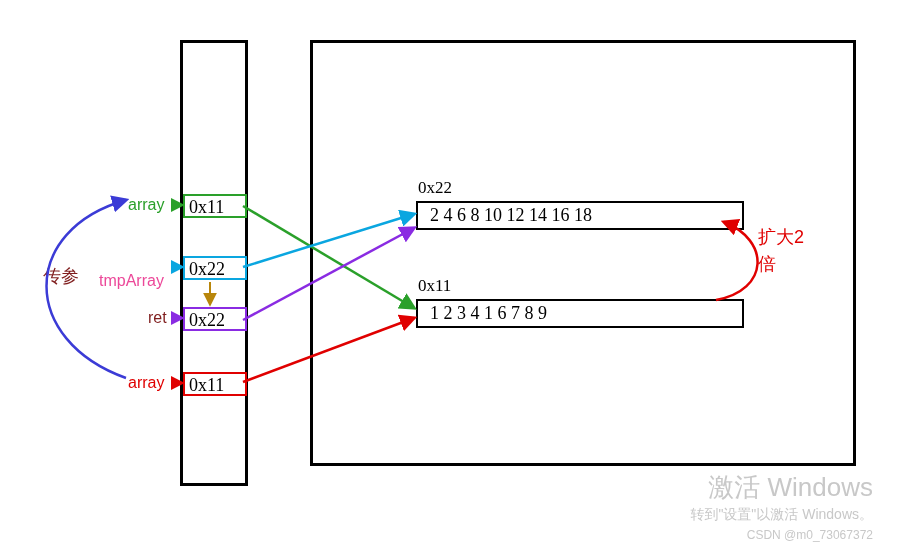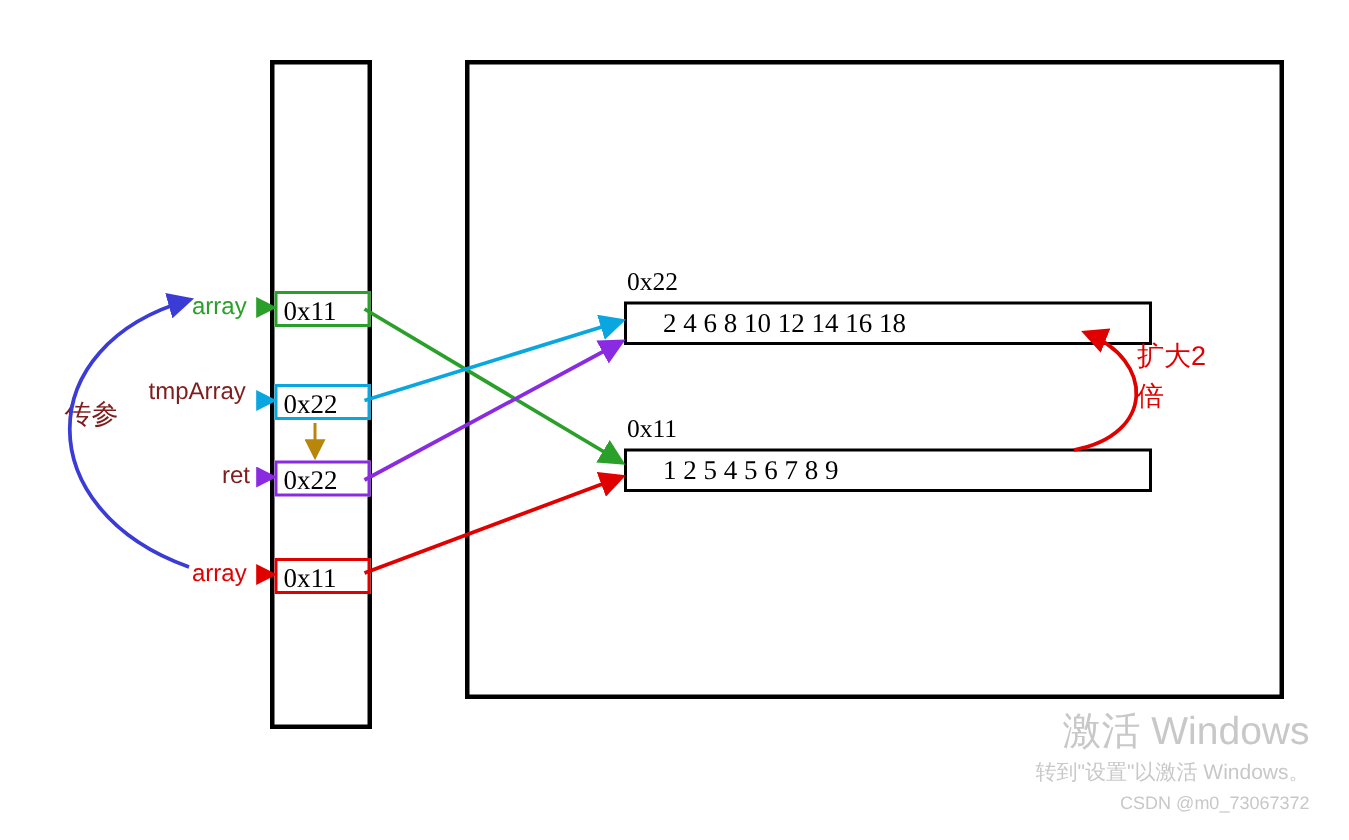--- a/index.html
+++ b/index.html
@@ -1,47 +1,47 @@
 <!DOCTYPE html>
 <html><head>
 <meta charset="utf-8">
 <style>
 html,body{margin:0;padding:0;width:899px;height:560px;background:#fff;font-family:"Microsoft YaHei",Arial,sans-serif;overflow:hidden}
 svg{position:absolute;top:0;left:0}
 .box-label{position:absolute;font-size:16px;font-weight:normal}
 .stack-box{position:absolute;border:2px solid;background:#fff;font-family:"Times New Roman",serif;font-size:18px;line-height:22px;padding:0 4px}
-.heap-box{position:absolute;border:2px solid #000;background:#fff;font-family:"Times New Roman",serif;font-size:18px;padding:2px 24px;white-space:nowrap}
+.heap-box{position:absolute;border:2px solid #000;background:#fff;font-family:"Times New Roman",serif;font-size:18px;padding:2px 12px;white-space:nowrap}
 .addr-label{position:absolute;font-family:"Times New Roman",serif;font-size:17px}
 .annot{position:absolute;font-size:18px;font-weight:normal}
 .wm{position:absolute;color:#c8c8c8;right:26px}
 </style>
 </head>
 <body>
 
 <div style="position:absolute;left:180px;top:40px;width:62px;height:440px;border:3px solid #000"></div>
 
 <div style="position:absolute;left:310px;top:40px;width:540px;height:420px;border:3px solid #000"></div>
 
 <span class="box-label" style="left:128px;top:196px;color:#2aa02a">array</span>
 <div class="stack-box" style="left:183px;top:194px;width:52px;height:20px;border-color:#2aa02a">0x11</div>
 
-<span class="box-label" style="left:99px;top:253px;color:#7f1d1d">tmpArray</span>
+<span class="box-label" style="left:99px;top:272px;color:#ec4899">tmpArray</span>
 <div class="stack-box" style="left:183px;top:256px;width:52px;height:20px;border-color:#0aa6e0">0x22</div>
 
 <span class="box-label" style="left:148px;top:309px;color:#7f1d1d">ret</span>
 <div class="stack-box" style="left:183px;top:307px;width:52px;height:20px;border-color:#8a2be2">0x22</div>
 
 <span class="box-label" style="left:128px;top:374px;color:#e00000">array</span>
 <div class="stack-box" style="left:183px;top:372px;width:52px;height:20px;border-color:#e00000">0x11</div>
 
 <div class="addr-label" style="left:418px;top:178px">0x22</div>
 <div class="heap-box" style="left:416px;top:201px;width:300px">2 4 6 8 10  12  14  16  18</div>
 
 <div class="addr-label" style="left:418px;top:276px">0x11</div>
-<div class="heap-box" style="left:416px;top:299px;width:300px">1 2 5 4 5 6 7 8 9</div>
+<div class="heap-box" style="left:416px;top:299px;width:300px">1 2 3 4 1 6 7 8 9</div>
 
 <div class="annot" style="left:43px;top:264px;color:#7f1d1d">传参</div>
 <div class="annot" style="left:758px;top:225px;color:#e00000">扩大2</div>
 <div class="annot" style="left:758px;top:252px;color:#e00000">倍</div>
 
 <div class="wm" style="bottom:55px;font-size:26px">激活 Windows</div>
 <div class="wm" style="bottom:36px;font-size:14px">转到"设置"以激活 Windows。</div>
 <div class="wm" style="bottom:18px;font-size:12px">CSDN @m0_73067372</div>
 
 <svg width="899" height="560">

